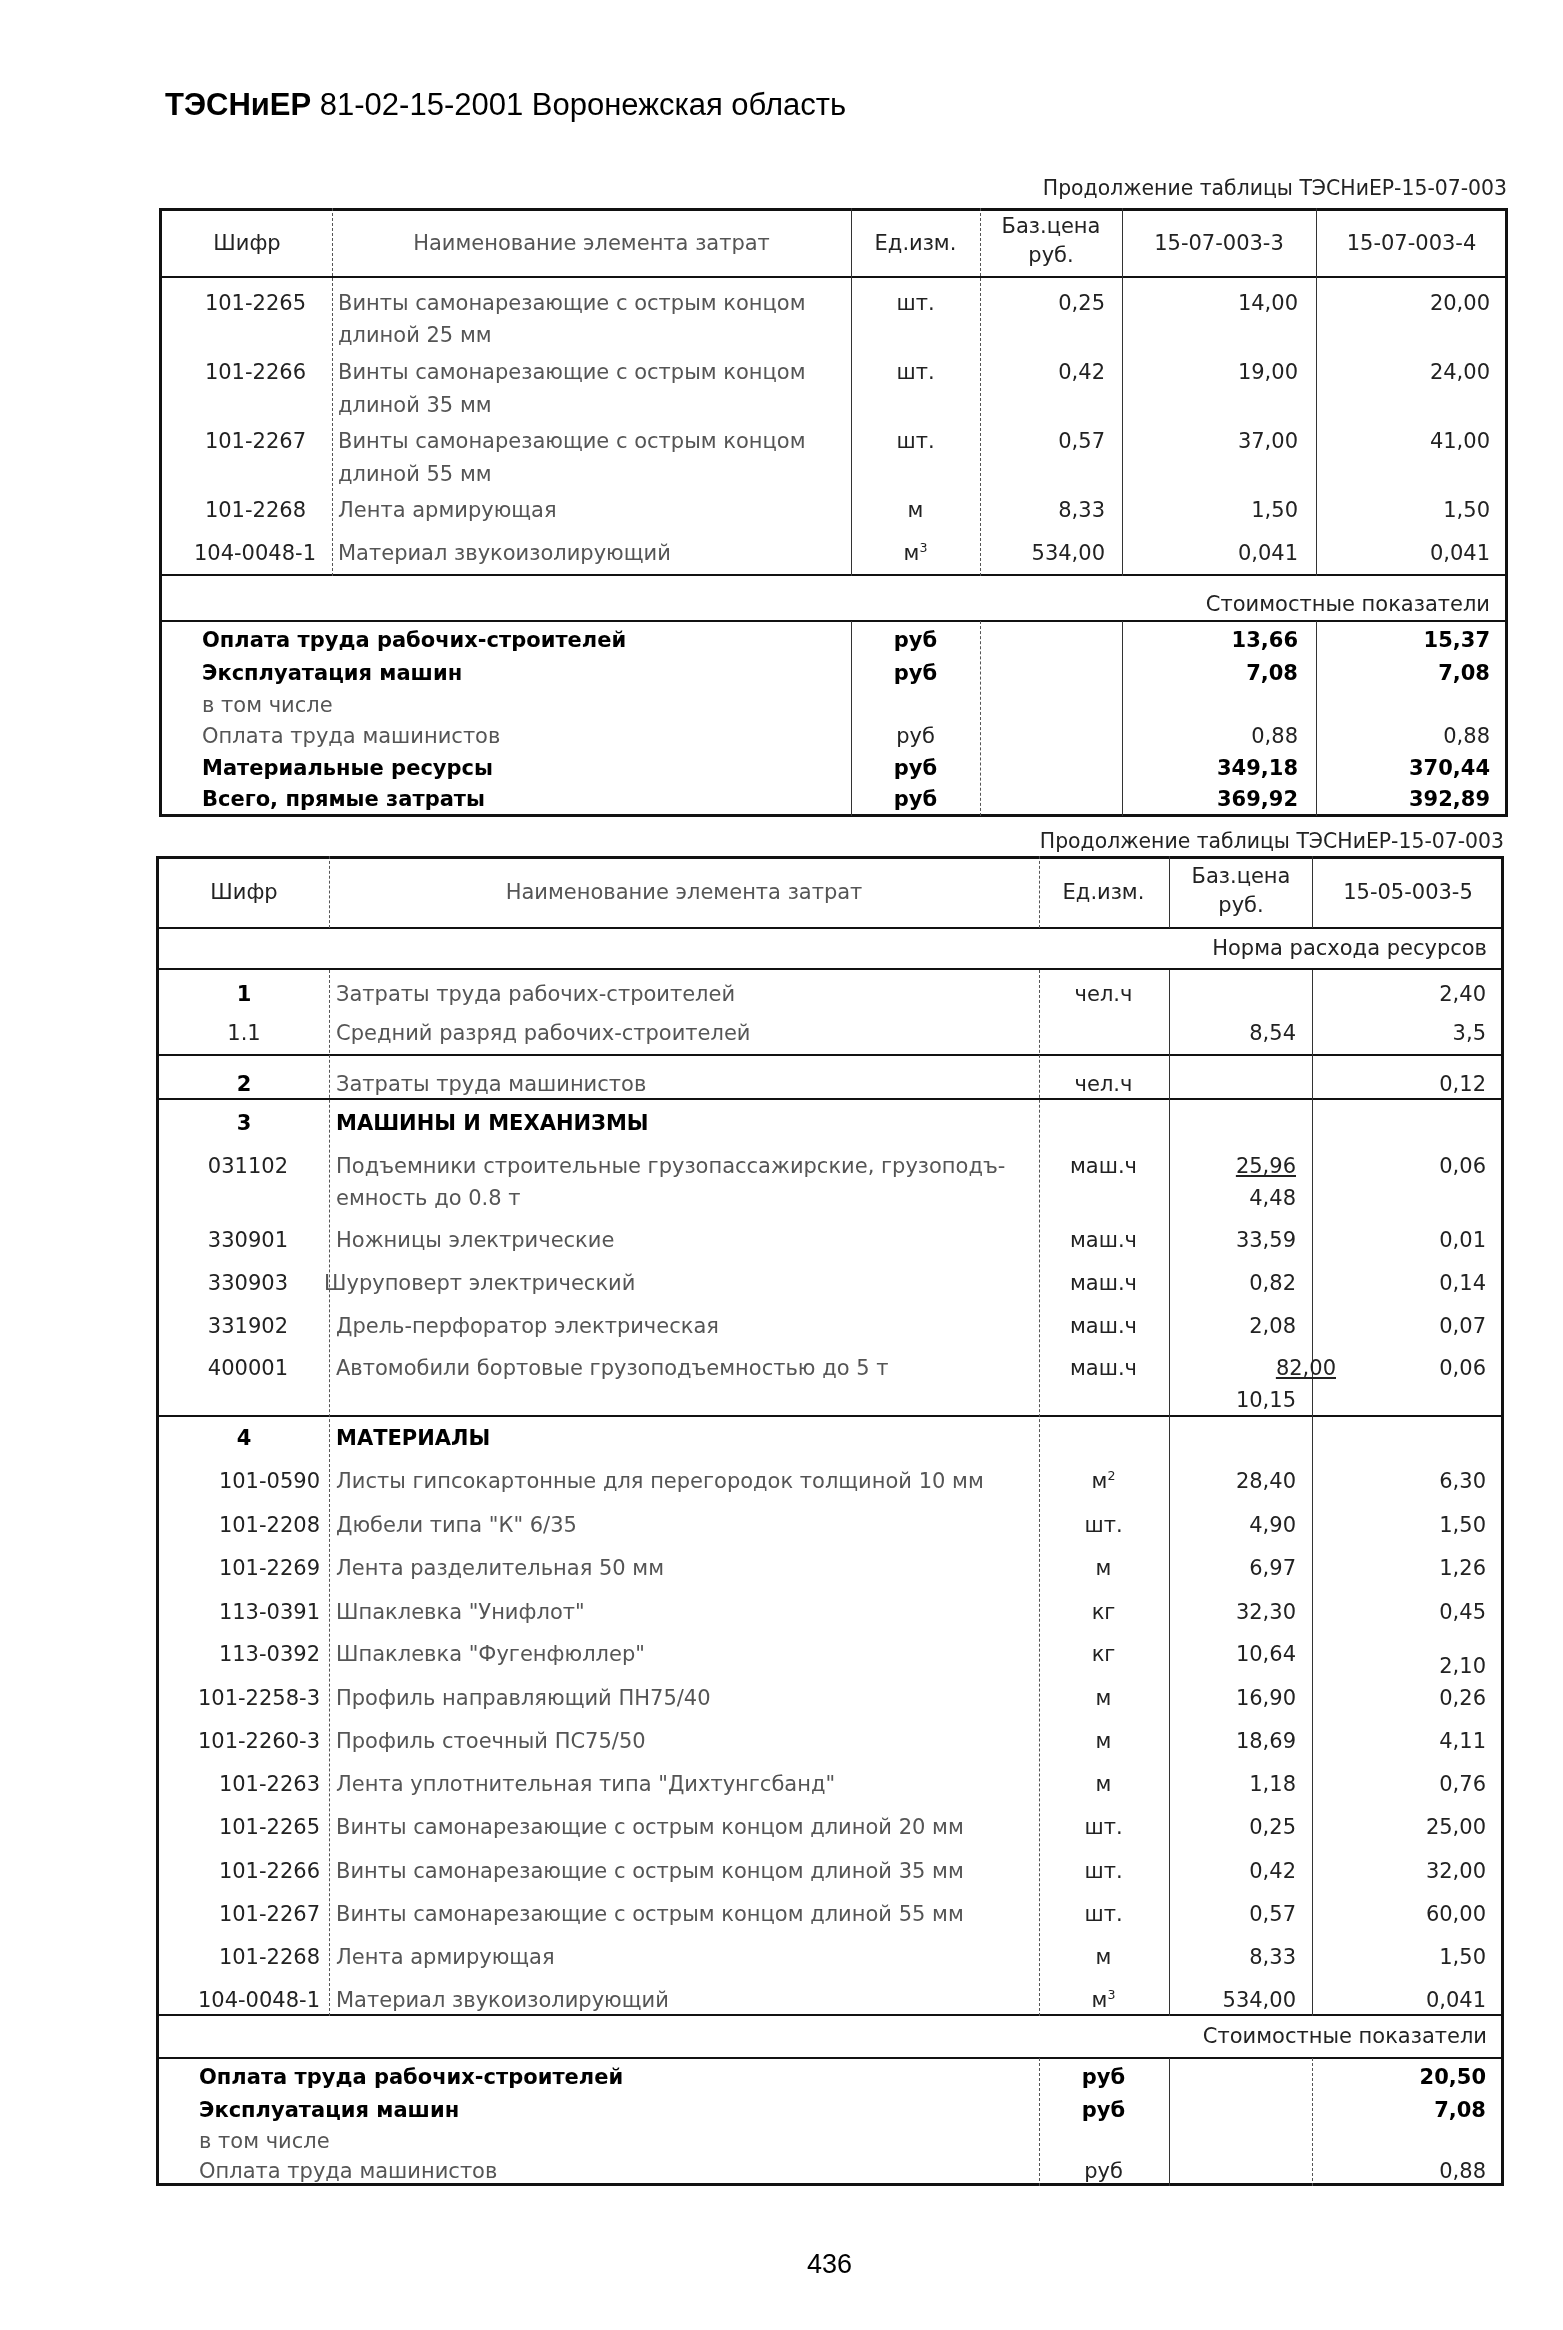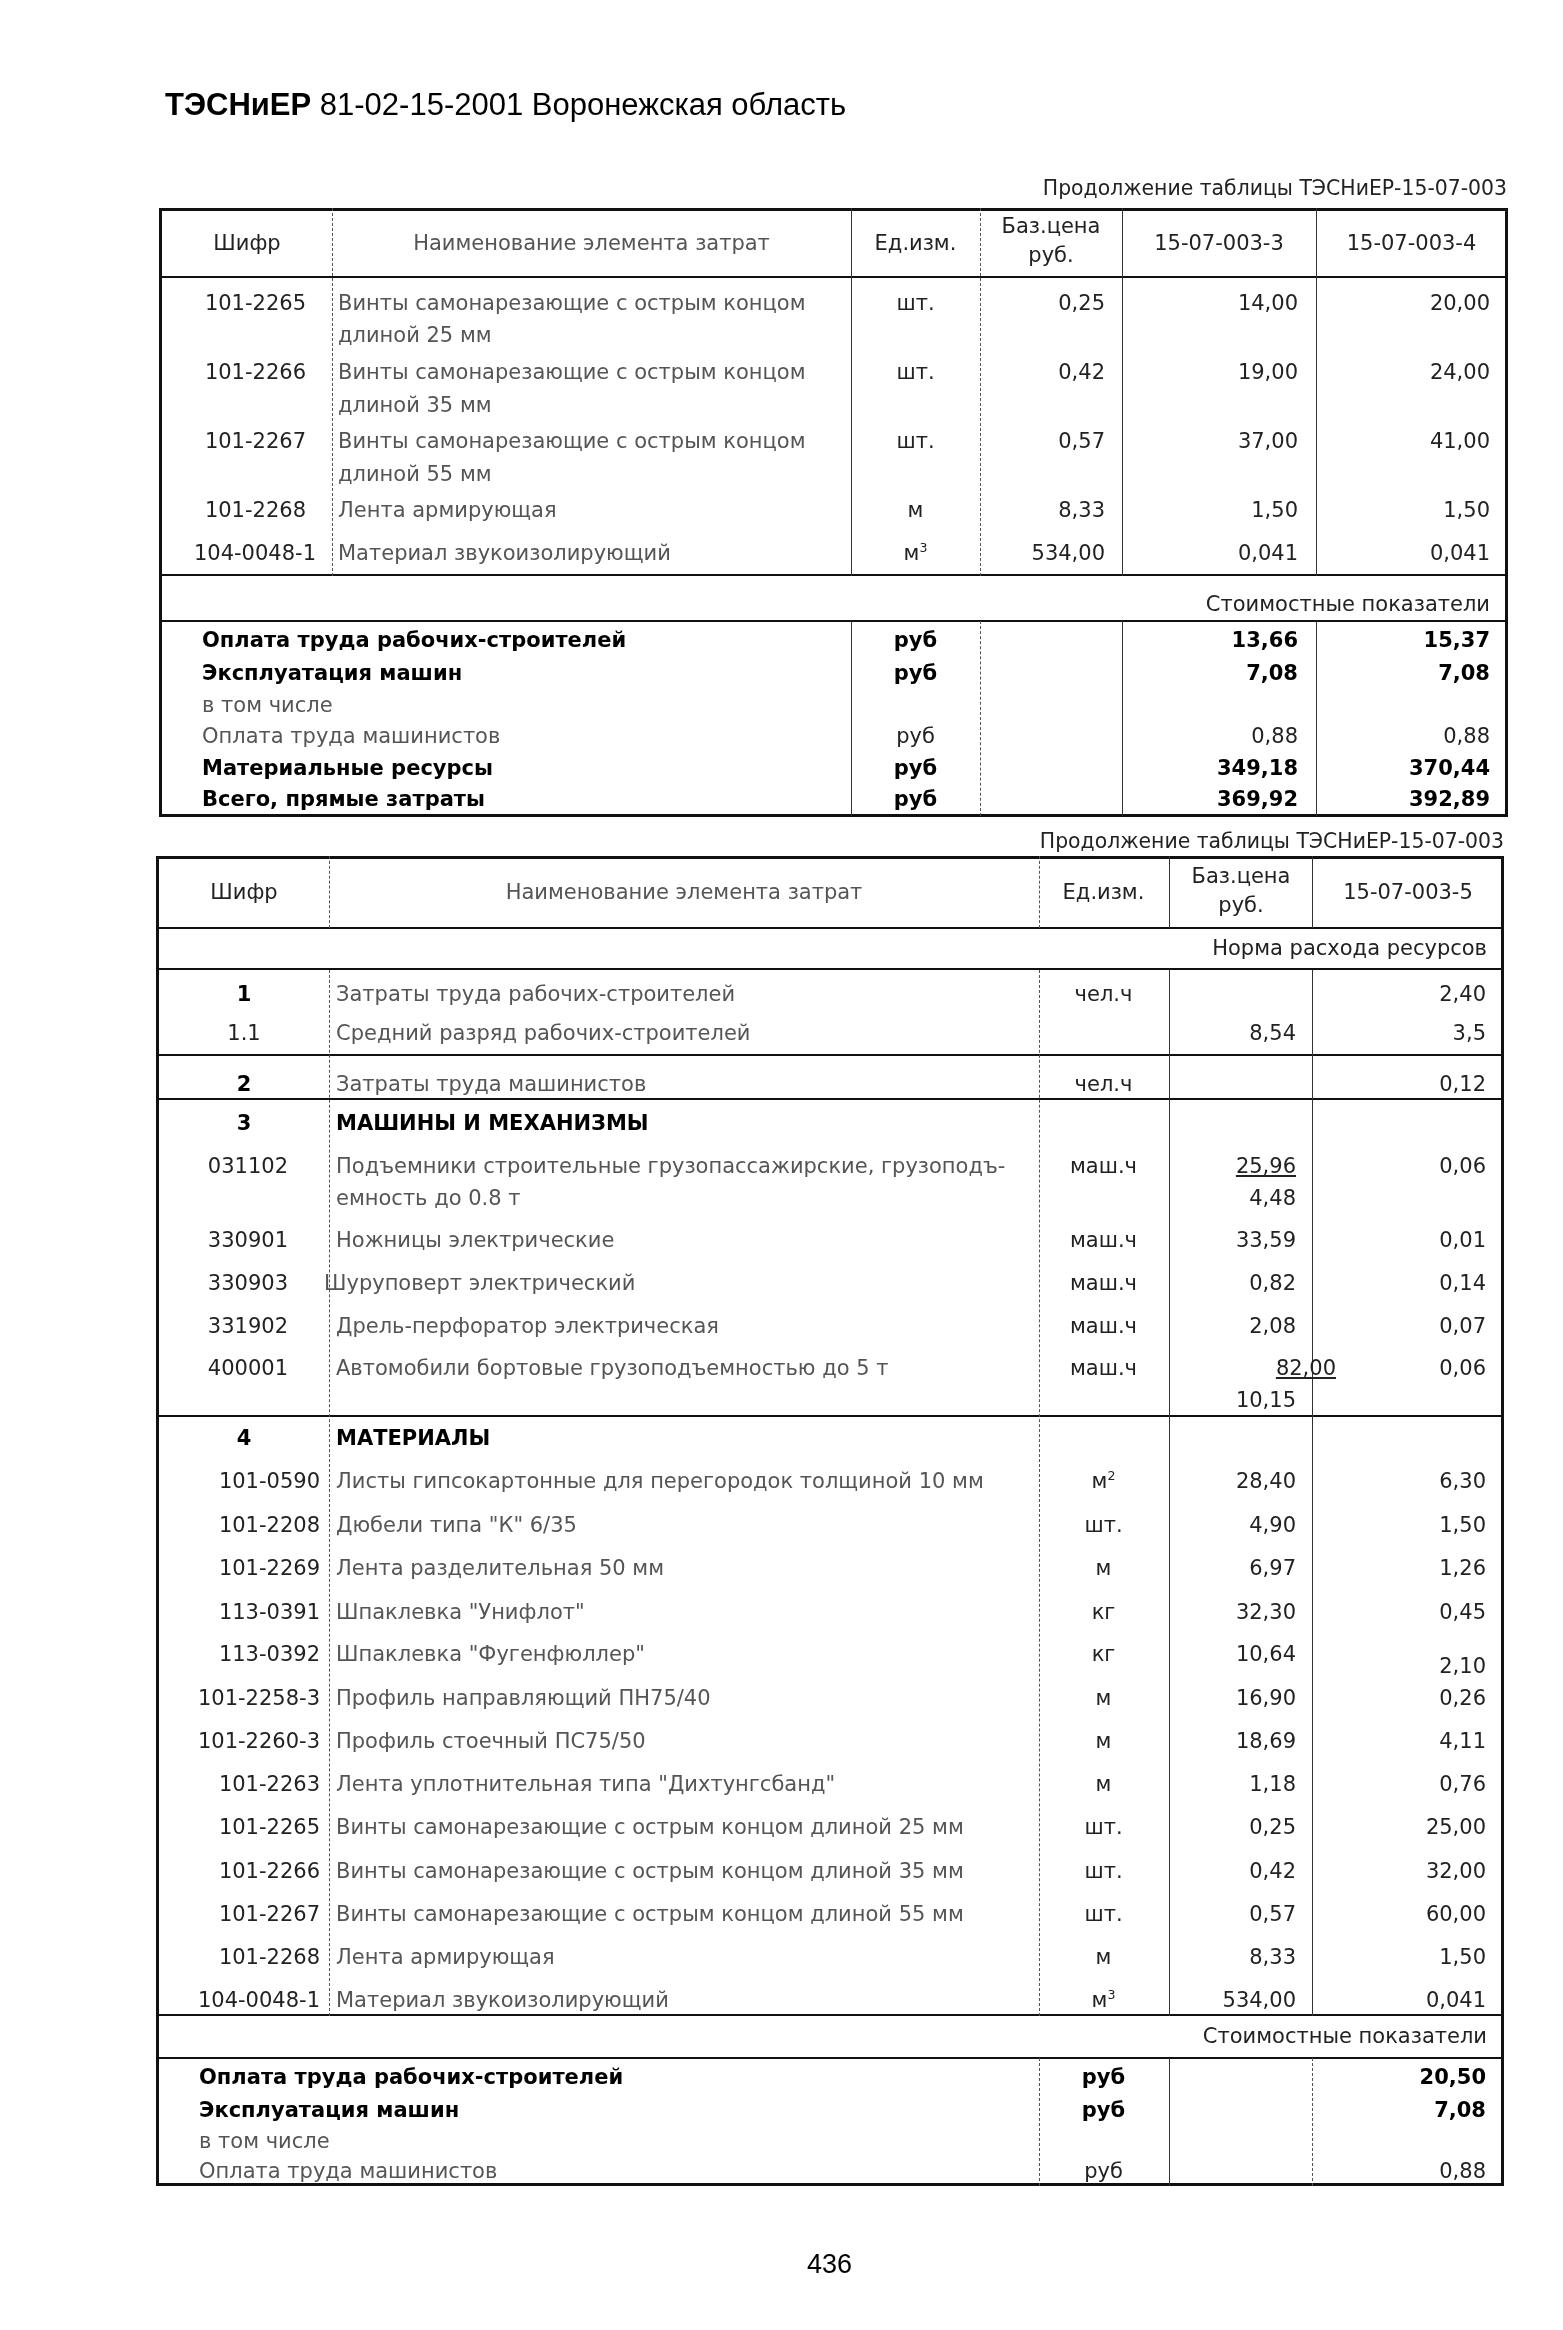--- a/index.html
+++ b/index.html
@@ -153,21 +153,21 @@
 <div class="vline" style="left:1169px; top:970px; height:1046px;"></div>
 <div class="vline" style="left:1169px; top:2058px; height:128px;"></div>
 <div class="vline" style="left:1312px; top:856px; height:72px;"></div>
 <div class="vline" style="left:1312px; top:970px; height:1046px;"></div>
 <div class="vline dash" style="left:1312px; top:2058px; height:128px;"></div>
 
 <div class="cell c" style="left:159px; top:876px; width:170px;">Шифр</div>
 <div class="cell c light" style="left:329px; top:876px; width:710px;">Наименование элемента затрат</div>
 <div class="cell c" style="left:1039px; top:876px; width:129px;">Ед.изм.</div>
 <div class="cell c" style="left:1169px; top:862px; width:144px; line-height:29px;"><span>Баз.цена</span><br><span>руб.</span></div>
-<div class="cell c" style="left:1312px; top:876px; width:192px;">15-07-003-5</div>
+<div class="cell c" style="left:1312px; top:876px; width:192px;">15-05-003-5</div>
 
 <div class="cell r" style="left:885px; top:932px; width:602px;">Норма расхода ресурсов</div>
 
 <div>
   <div class="cell c bold" style="left:159px; top:978px; width:170px;">1</div>
   <div class="cell l light" style="left:336px; top:978px;">Затраты труда рабочих-строителей</div>
   <div class="cell c" style="left:1039px; top:978px; width:129px;">чел.ч</div>
   <div class="cell r" style="left:1312px; top:978px; width:174px;">2,40</div>
 </div>
 <div>
@@ -282,21 +282,21 @@
     </div>
     <div>
       <div class="cell r" style="left:158px;width:162px;top:1768px;">101-2263</div>
       <div class="cell l light" style="left:336px;top:1768px;">Лента уплотнительная типа "Дихтунгсбанд"</div>
       <div class="cell c" style="left:1039px;width:129px;top:1768px;"><span>м</span></div>
       <div class="cell r" style="left:1169px;width:127px;top:1768px;">1,18</div>
       <div class="cell r" style="left:1312px;width:174px;top:1768px;">0,76</div>
     </div>
     <div>
       <div class="cell r" style="left:158px;width:162px;top:1811px;">101-2265</div>
-      <div class="cell l light" style="left:336px;top:1811px;">Винты самонарезающие с острым концом длиной 25 мм</div>
+      <div class="cell l light" style="left:336px;top:1811px;">Винты самонарезающие с острым концом длиной 20 мм</div>
       <div class="cell c" style="left:1039px;width:129px;top:1811px;"><span>шт.</span></div>
       <div class="cell r" style="left:1169px;width:127px;top:1811px;">0,25</div>
       <div class="cell r" style="left:1312px;width:174px;top:1811px;">25,00</div>
     </div>
     <div>
       <div class="cell r" style="left:158px;width:162px;top:1855px;">101-2266</div>
       <div class="cell l light" style="left:336px;top:1855px;">Винты самонарезающие с острым концом длиной 35 мм</div>
       <div class="cell c" style="left:1039px;width:129px;top:1855px;"><span>шт.</span></div>
       <div class="cell r" style="left:1169px;width:127px;top:1855px;">0,42</div>
       <div class="cell r" style="left:1312px;width:174px;top:1855px;">32,00</div>

